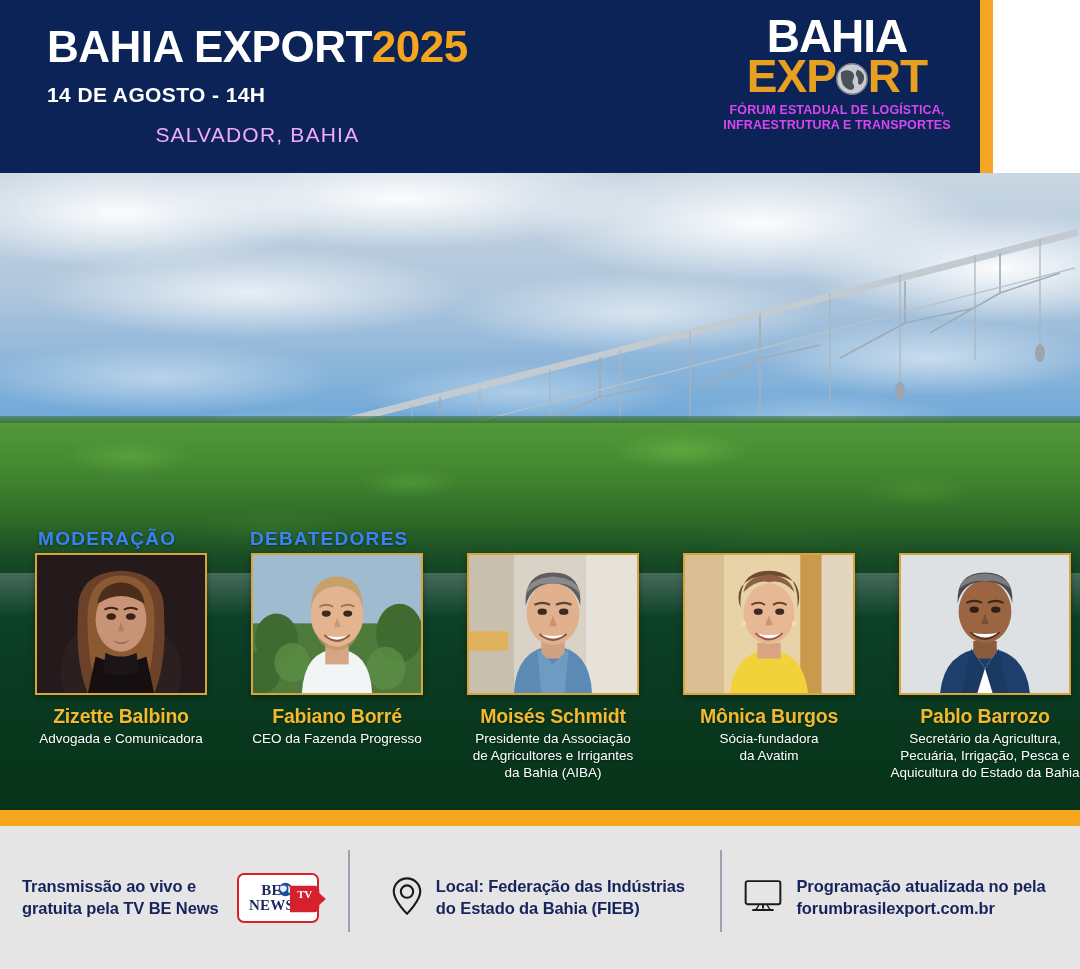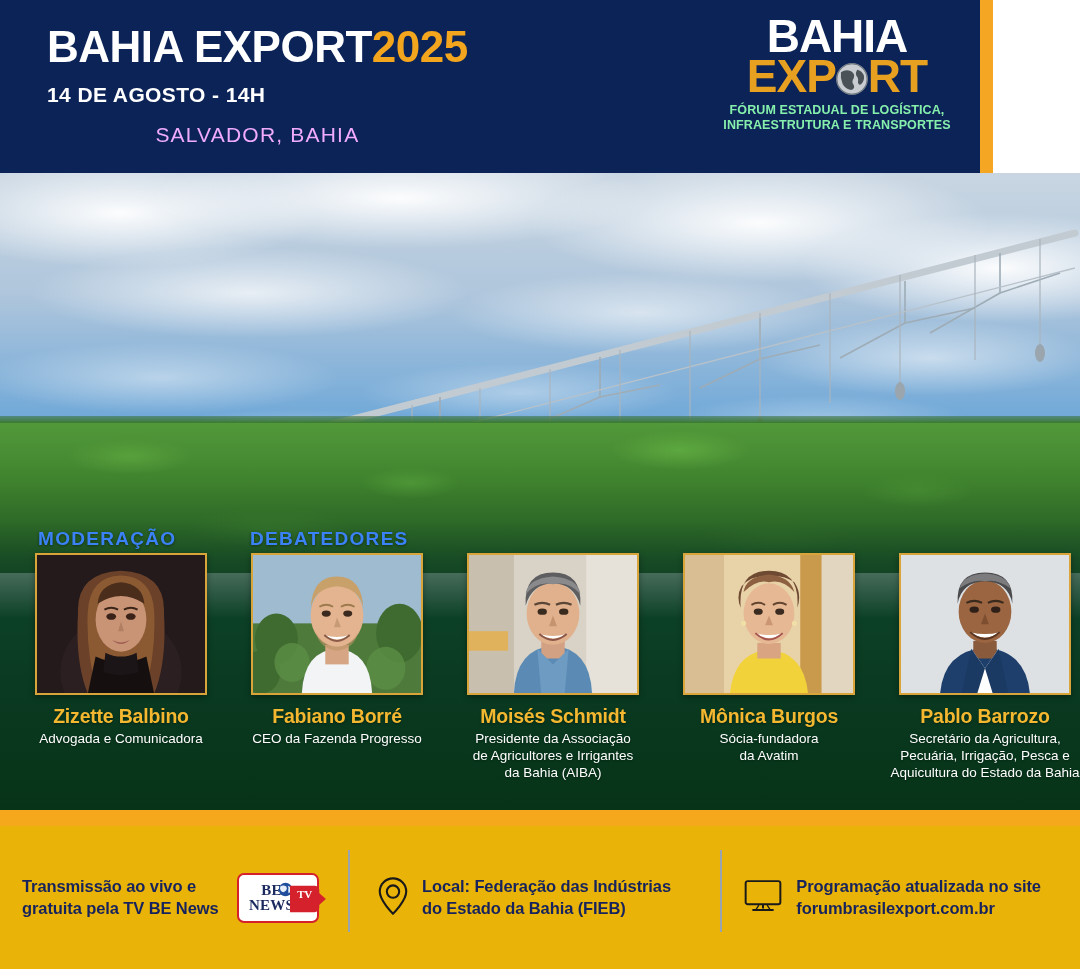--- a/index.html
+++ b/index.html
@@ -45,21 +45,21 @@
   .brand-export-row {
     display:flex; align-items:center; justify-content:center;
     line-height:0.92; margin-top:-2px;
   }
   .brand-export-txt {
     font-size:46px; font-weight:bold; color:#E8A020;
     letter-spacing:-1px;
   }
   .brand-globe { width:34px; height:34px; margin:0 -1px; position:relative; top:3px; }
   .brand-tagline {
-    margin-top:5px; font-size:12.5px; font-weight:bold; color:#86efac;
+    margin-top:5px; font-size:12.5px; font-weight:bold; color:#d946ef;
     letter-spacing:0.1px; line-height:1.22;text-align:center;
   }
 
   
   .hero {
     position:absolute; left:0; top:173px; width:1080px; height:400px;
     overflow:hidden; background:#8FB6D8;
   }
   .hero-sky { position:absolute; inset:0; }
   .hero-field {
@@ -126,25 +126,25 @@
 
   
   .gold-bar {
     position:absolute; left:0; top:810px; width:1080px; height:16px;
     background:#F5A81C; z-index:10;
   }
 
   
   .footer {
     position:absolute; left:0; top:826px; width:1080px; height:143px;
-    background:#eab308; display:flex; align-items:flex-end; z-index:10;
+    background:#e5e5e5; display:flex; align-items:flex-end; z-index:10;
   }
   .foot-col { display:flex; align-items:center; height:100%; position:relative; }
   .fc1 { width:360px; padding-left:22px; }
-  .fc2 { width:383px; padding-left:28px; }
+  .fc2 { width:383px; padding-left:42px; }
   .fc3 { width:368px; padding-left:22px; }
   .vdiv {
     position:absolute; right:0; top:24px; width:2px; height:82px;
     background:#9AA3B0;
   }
   .foot-text {
     font-size:16.5px; font-weight:bold; color:#17235C;
     line-height:1.3; white-space:pre-line; letter-spacing:-0.1px;
   }
   .foot-icon { flex:0 0 auto; margin-right:14px; }
@@ -507,19 +507,19 @@
 
     <div class="foot-col fc3">
       <span class="foot-icon">
         <svg viewBox="0 0 46 40" width="38" height="34">
           <rect x="2" y="2" width="42" height="28" rx="2.5" fill="none" stroke="#1A1A1A" stroke-width="2.4"></rect>
           <path d="M23 30 v5" stroke="#1A1A1A" stroke-width="2.4"></path>
           <path d="M11 37 h24" stroke="#1A1A1A" stroke-width="2.4" stroke-linecap="round"></path>
           <path d="M14 37 L18 31 M32 37 L28 31" stroke="#1A1A1A" stroke-width="1.6"></path>
         </svg>
       </span>
-      <div class="foot-text">Programação atualizada no site
+      <div class="foot-text">Programação atualizada no pela
 forumbrasilexport.com.br</div>
     </div>
 
   </div>
 
 </div>
 
 </body></html>

